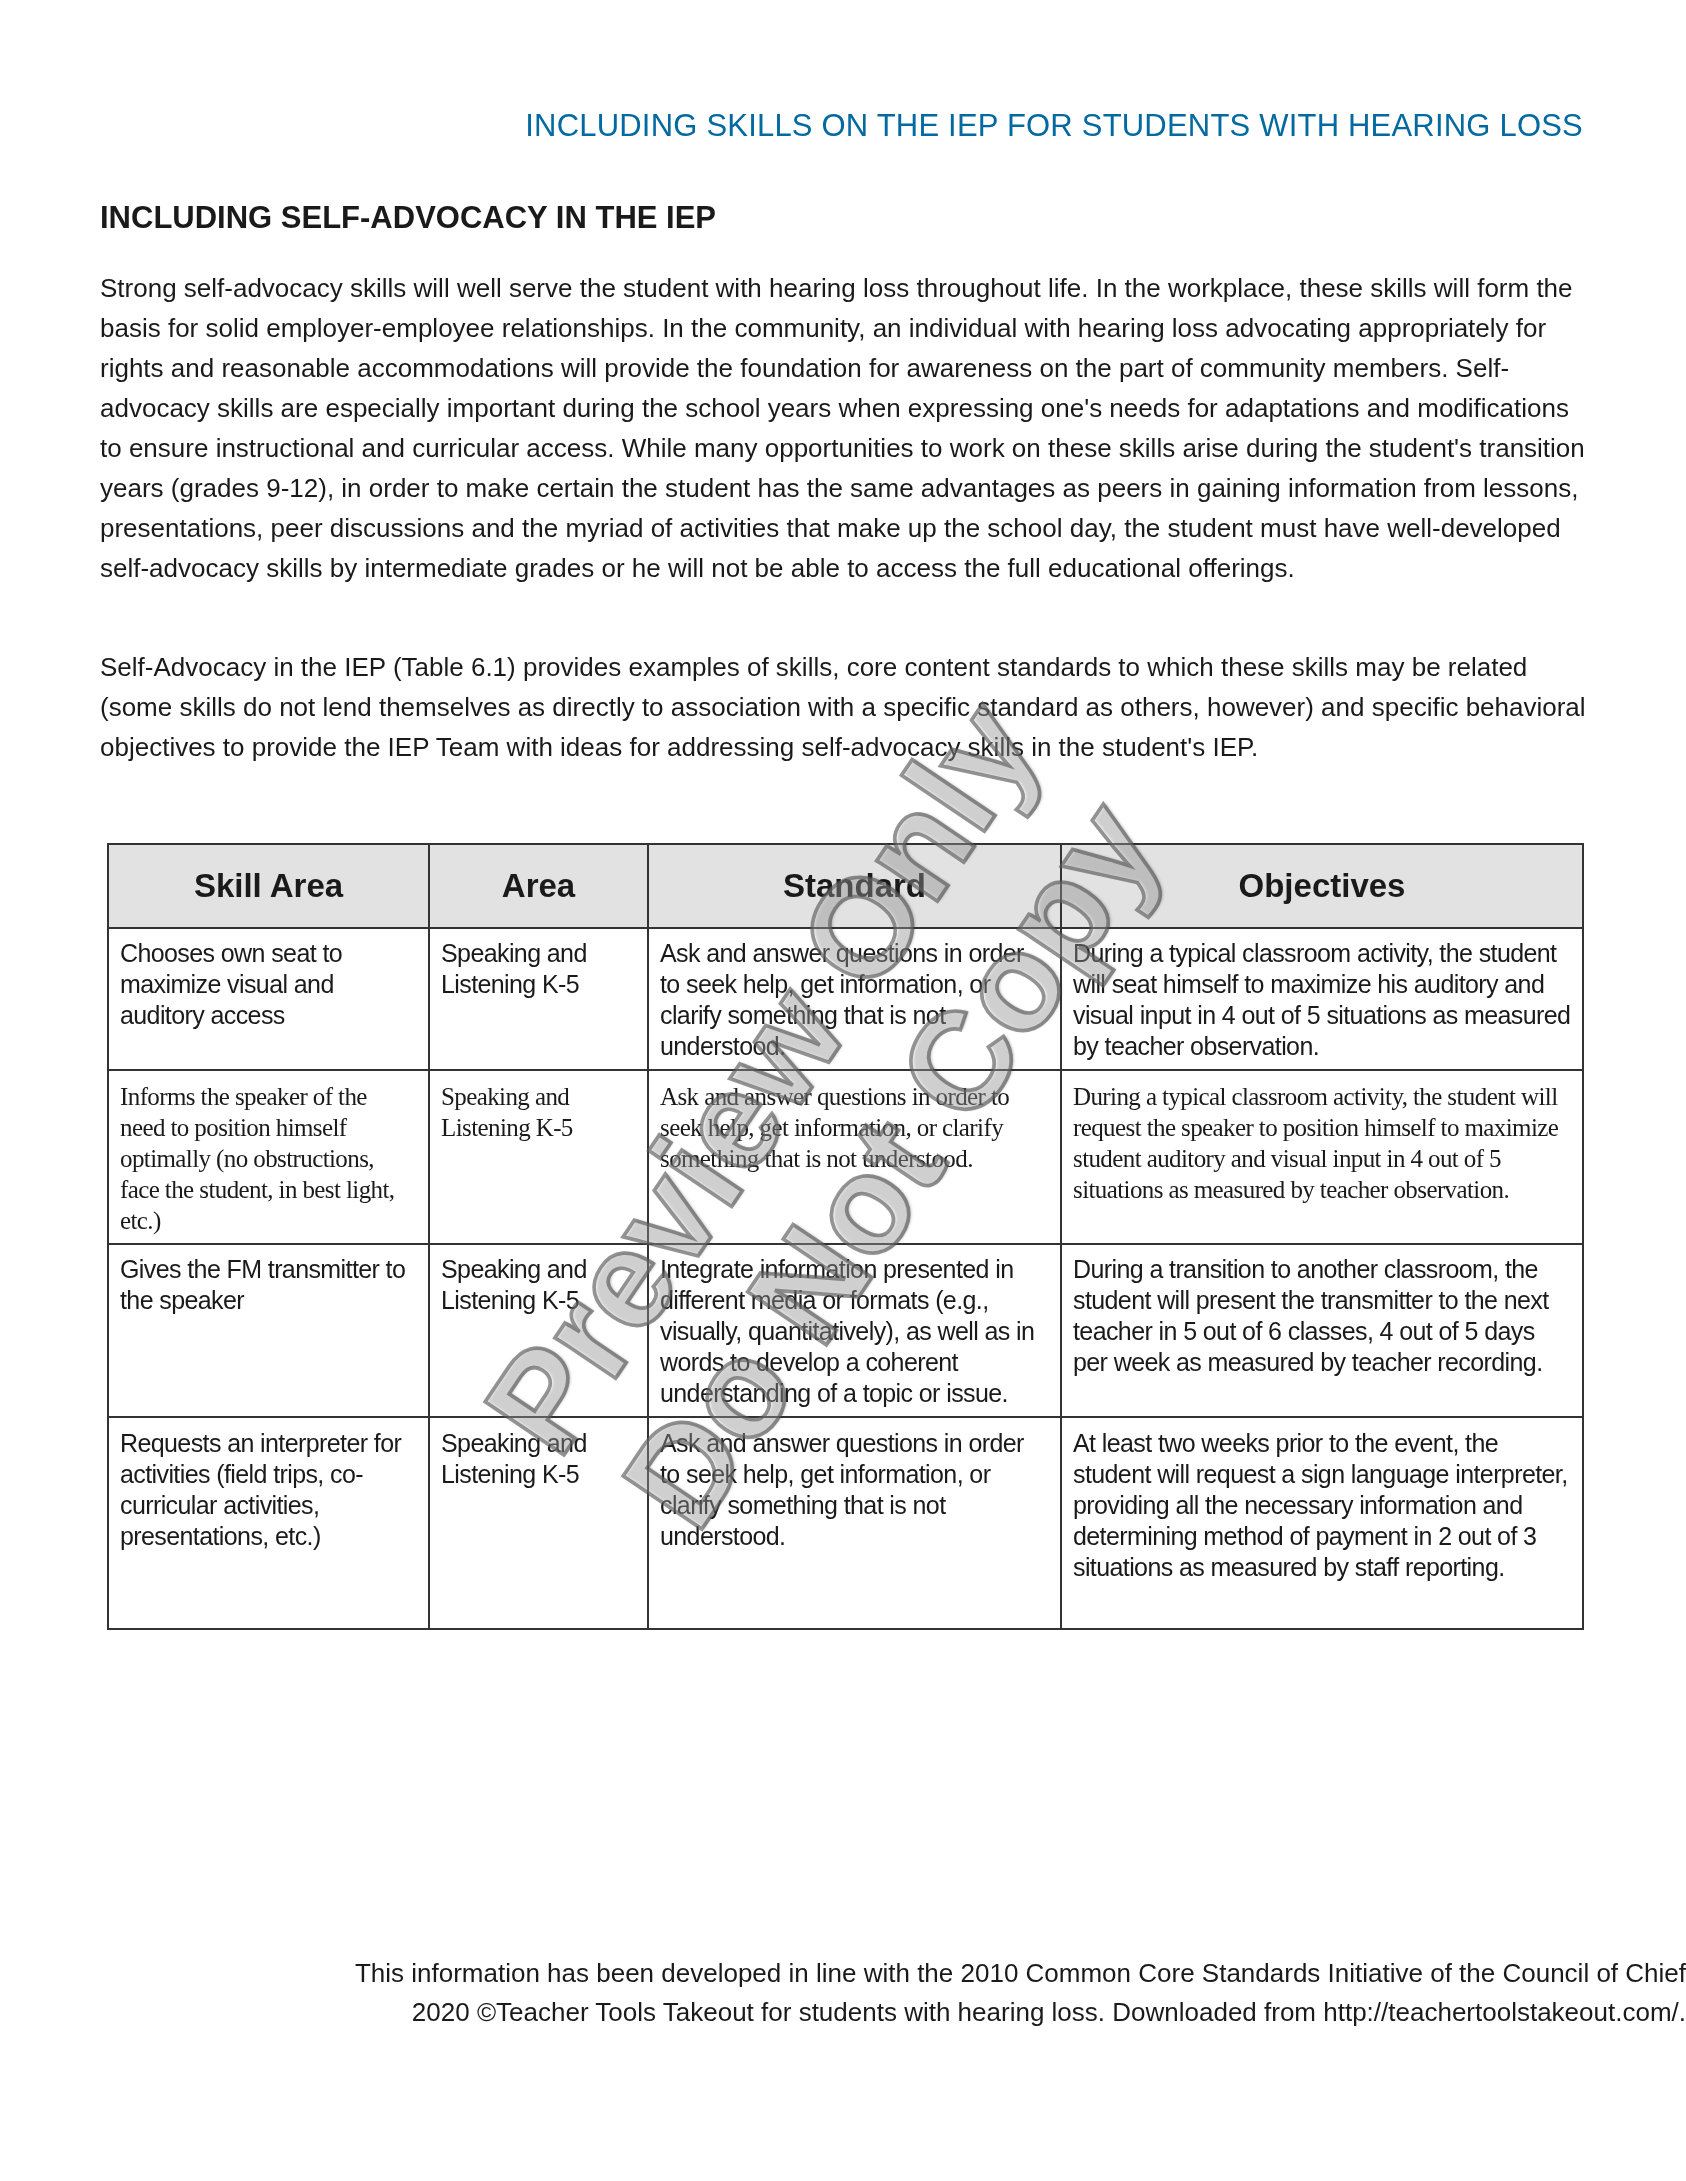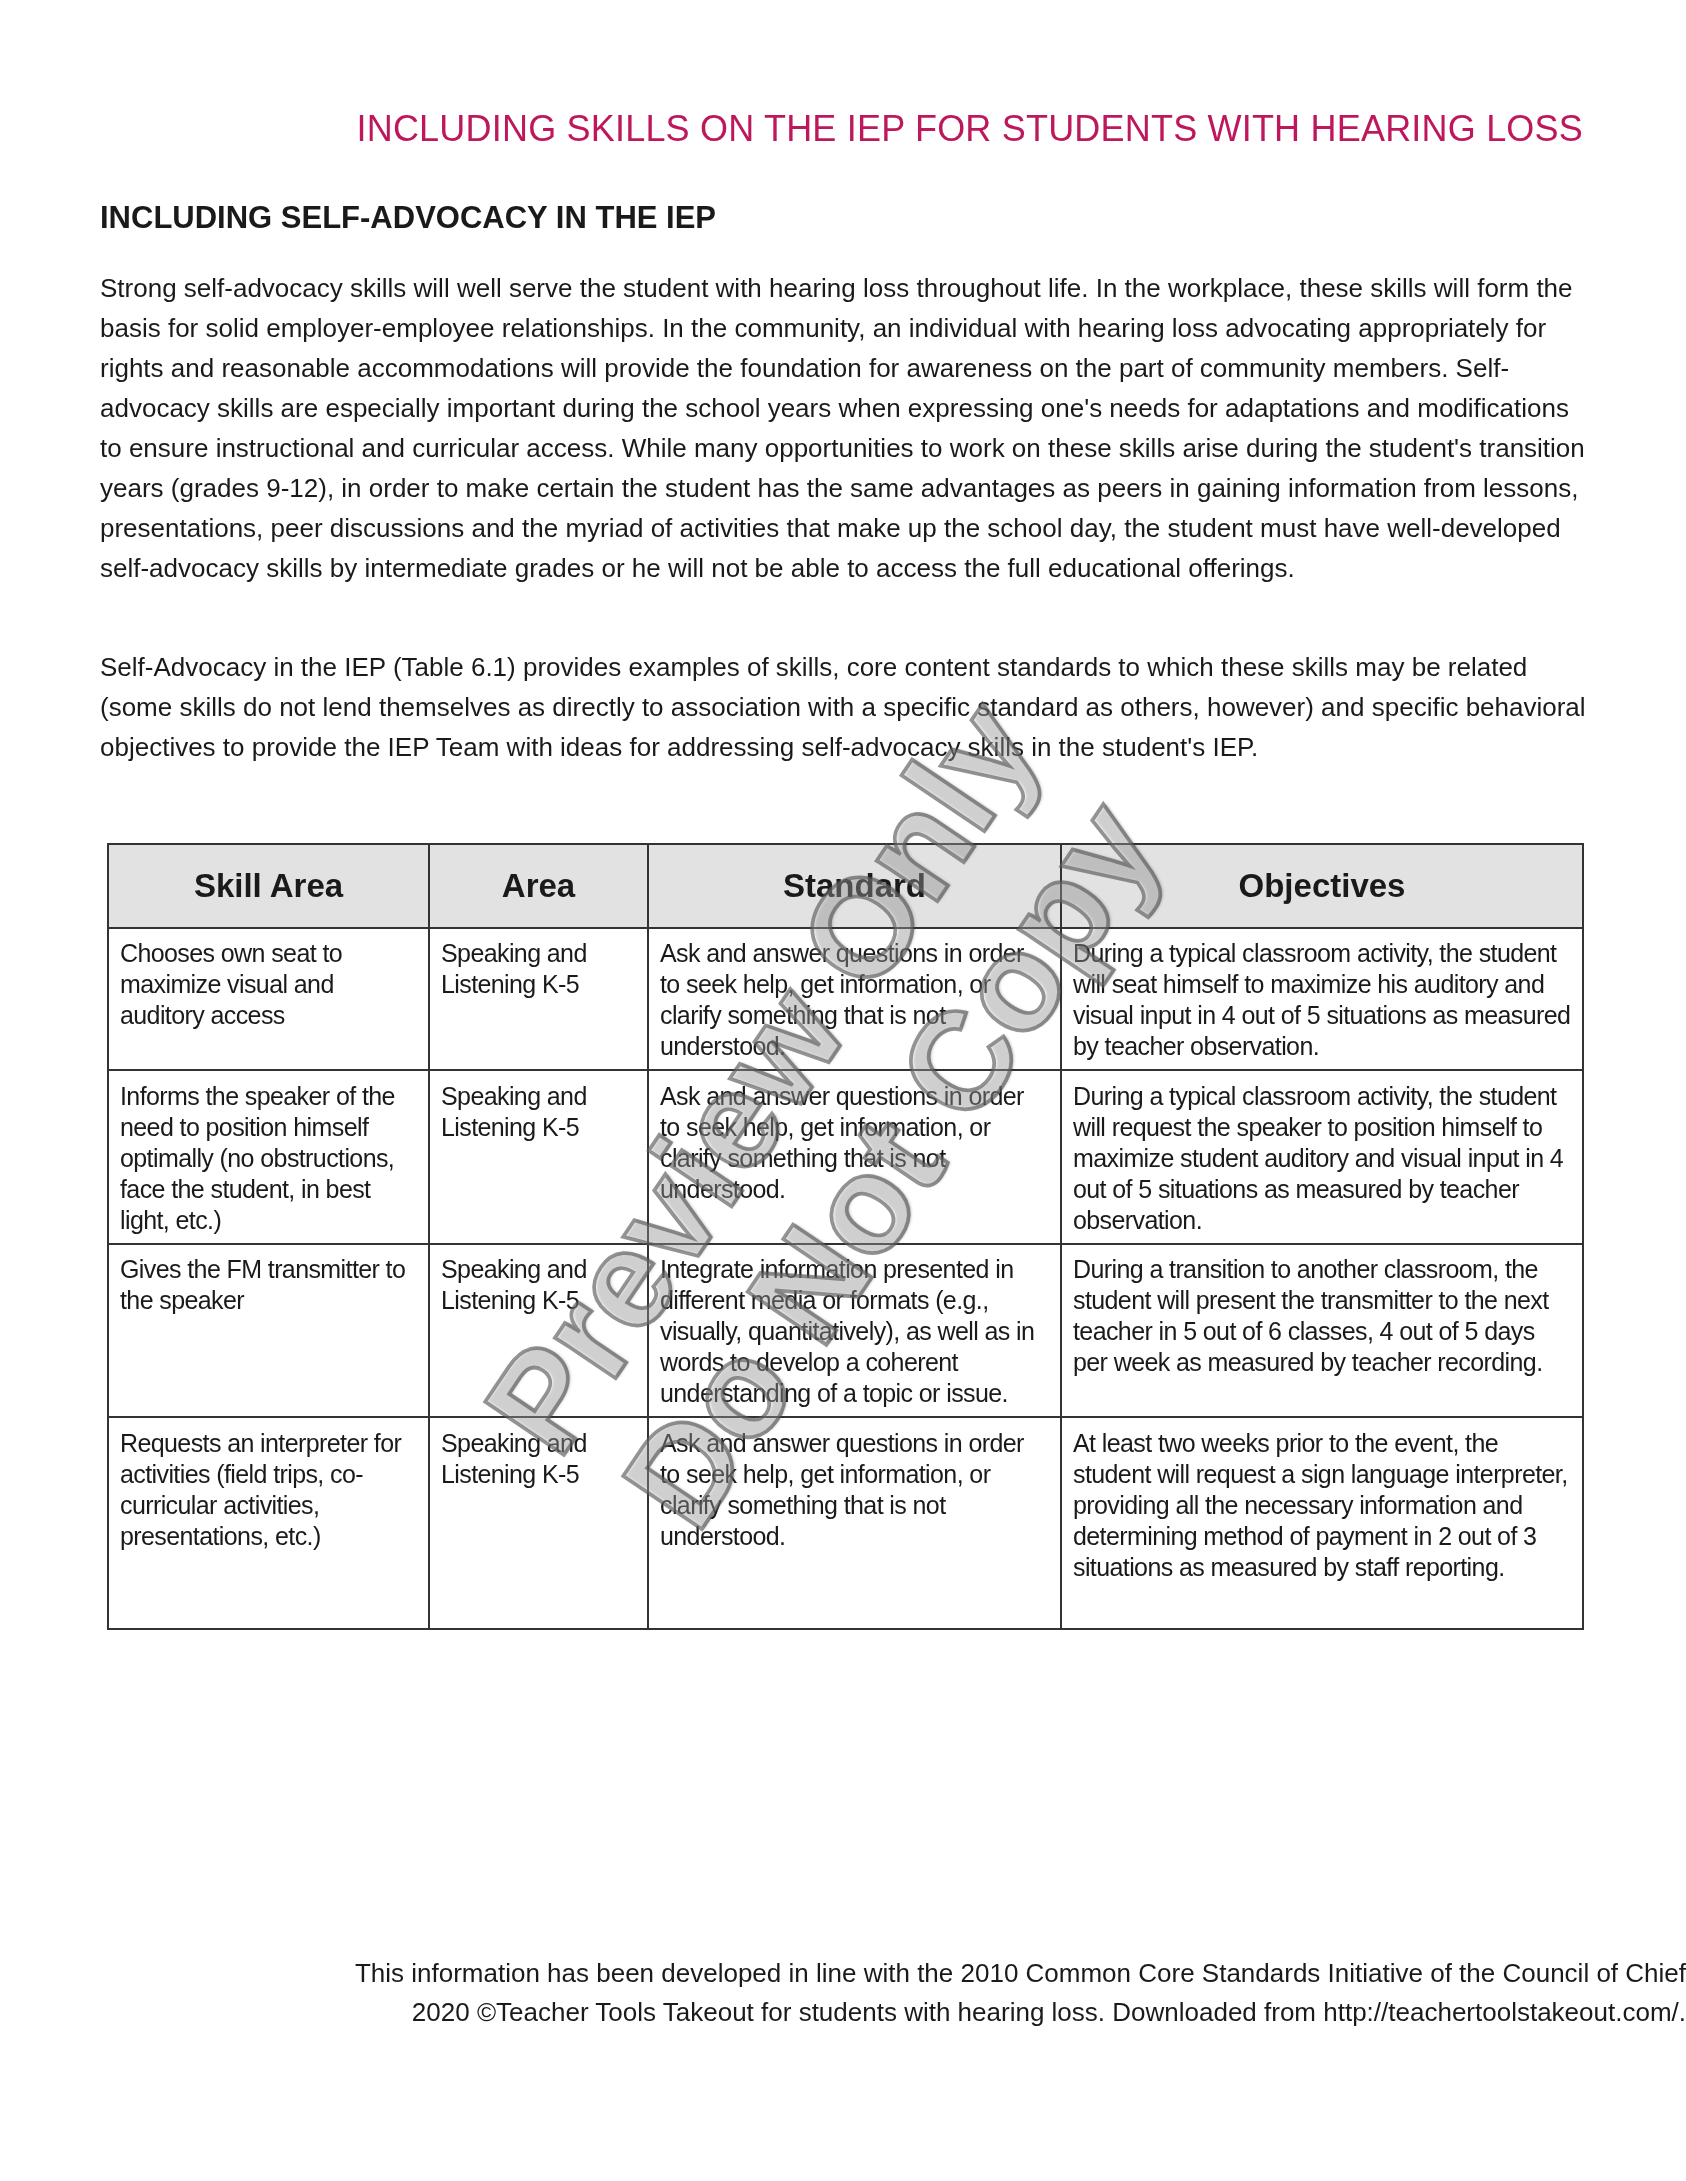--- a/index.html
+++ b/index.html
@@ -2,21 +2,21 @@
 <html style="font-size:14.7px"><head>
   <meta charset="utf-8">
   <style>
     html, body { margin: 0; padding: 0; background: #ffffff; }
     body {
       width: 1686px; height: 2182px; position: relative; overflow: hidden;
       font-family: "Liberation Sans", "DejaVu Sans", sans-serif; color: #1a1a1a;
     }
     .running-header {
       position: absolute; top: 108px; right: 103px;
-      font-size: 36px; letter-spacing: 0.2px; color: #be185d;
+      font-size: 31px; letter-spacing: 0.2px; color: #0369a1;
     }
     .title {
       position: absolute; top: 200px; left: 100px;
       font-size: 31px; font-weight: bold; margin: 0;
     }
     .para {
       position: absolute; left: 100px; width: 1492px;
       font-size: 26px; line-height: 40px; margin: 0;
     }
     .p1 { top: 268px; }
@@ -33,21 +33,21 @@
     table.skills th {
       background: #e2e2e2; height: 50px; font-size: 33px; font-weight: bold;
       text-align: center; vertical-align: middle; padding: 16px;
     }
     table.skills td {
       font-size: 25px; line-height: 31px; padding: 9.2px 11px 7.3px 11px;
       letter-spacing: -0.6px;
     }
     col.c1 { width: 321px; } col.c2 { width: 219px; } col.c3 { width: 413px; } col.c4 { width: 522px; }
     tr.r1 td { height: 120px; }
-    tr.r2 td { height: 151px; }
+    tr.r2 td { height: 151px; font-family: Liberation Serif, serif; }
     tr.r3 td { height: 155px; }
     tr.r4 td { height: 193px; }
 
     .watermark {
       position: absolute; left: 275px; top: 964px; width: 1102px; text-align: center;
       transform: rotate(-56deg); transform-origin: center center;
       pointer-events: none; font-weight: bold; font-size: 138px; line-height: 156px;
       color: rgba(255,255,255,0.25);
       -webkit-text-stroke: 3.7px rgba(90,90,90,0.65);
       text-shadow: 1.8px 1.8px 2.8px rgba(0,0,0,0.25);

